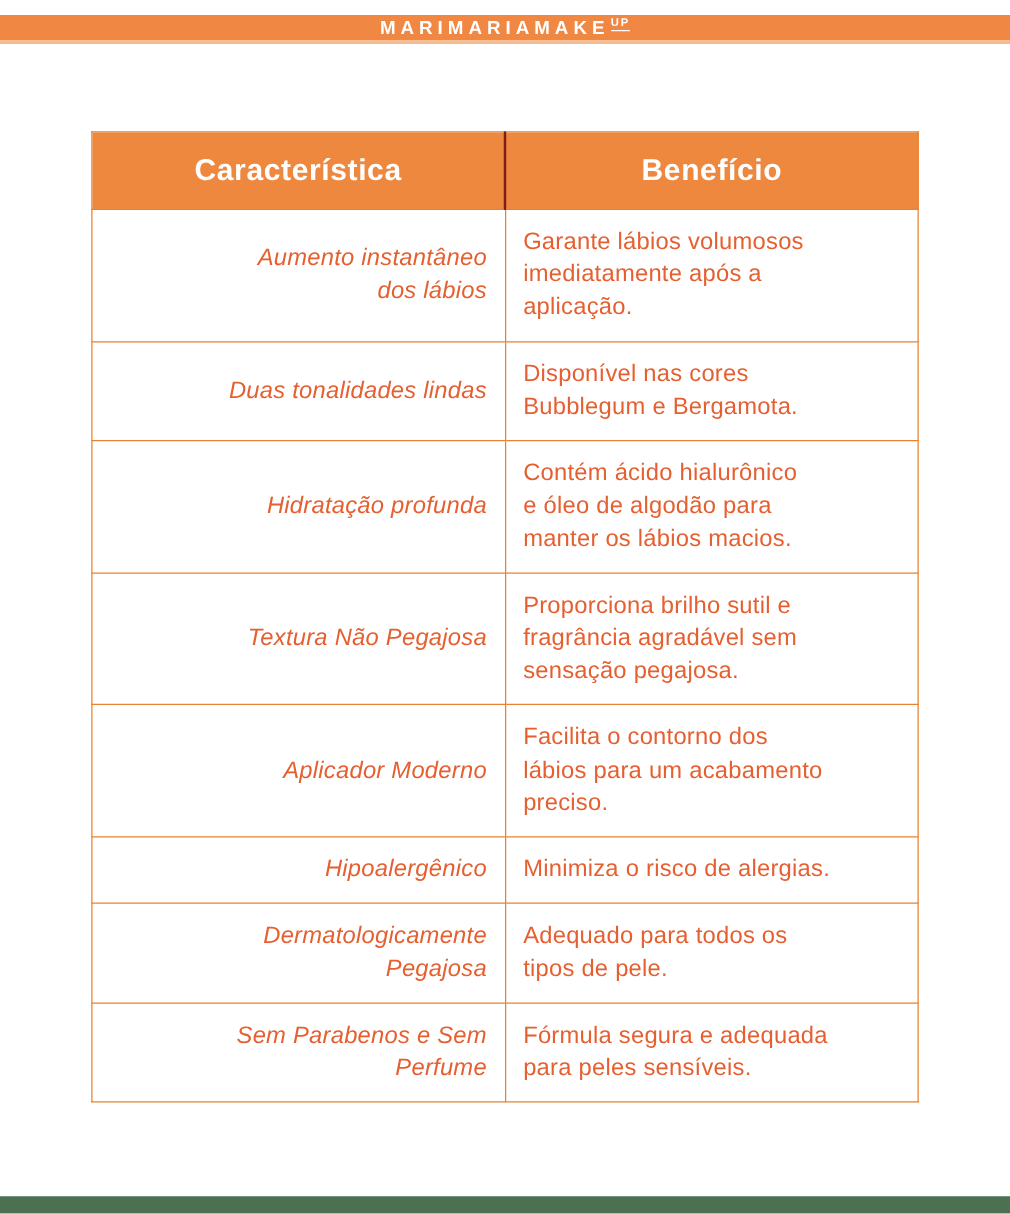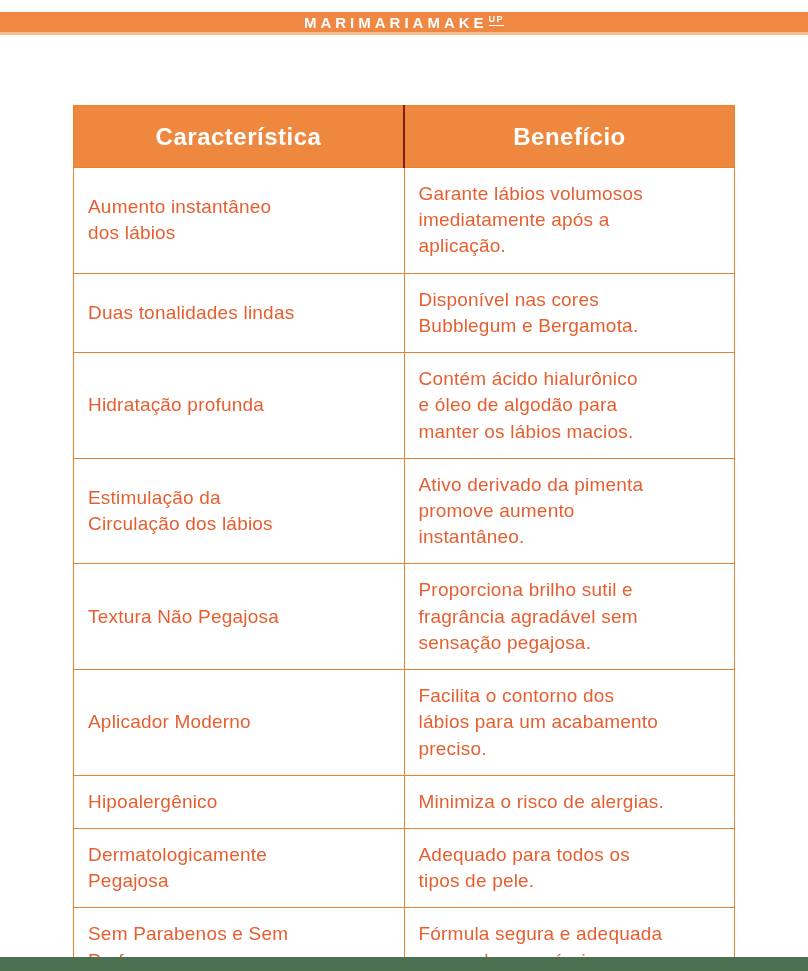--- a/index.html
+++ b/index.html
@@ -76,21 +76,22 @@
   table.features th + th { border-left: 2px solid #7f1d1d; }
   table.features td {
     color: #E65F30;
     font-size: 19px;
     line-height: 1.38;
     letter-spacing: 0.2px;
     vertical-align: middle;
     padding: 13px 14px;
   }
   table.features td.col-caracteristica {
-    text-align: left;
+    text-align: right;
+    font-style: italic;
   }
   table.features td.col-beneficio {
     text-align: left;
     padding-left: 14px;
     padding-right: 18px;
   }
 
   
   .bottombar {
     position: absolute;
@@ -131,27 +132,20 @@
 Bubblegum e Bergamota.</td>
   </tr>
 
   <tr>
     <td class="col-caracteristica">Hidratação profunda</td>
     <td class="col-beneficio">Contém ácido hialurônico
 e óleo de algodão para
 manter os lábios macios.</td>
   </tr>
 
-  <tr>
-    <td class="col-caracteristica">Estimulação da
-Circulação dos lábios</td>
-    <td class="col-beneficio">Ativo derivado da pimenta
-promove aumento
-instantâneo.</td>
-  </tr>
 
   <tr>
     <td class="col-caracteristica">Textura Não Pegajosa</td>
     <td class="col-beneficio">Proporciona brilho sutil e
 fragrância agradável sem
 sensação pegajosa.</td>
   </tr>
 
   <tr>
     <td class="col-caracteristica">Aplicador Moderno</td>

